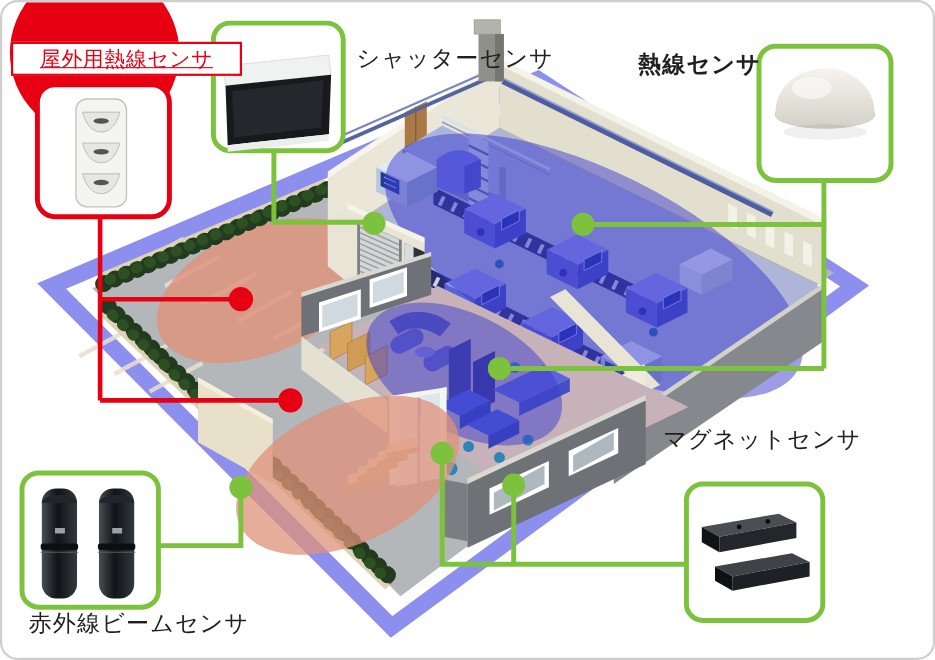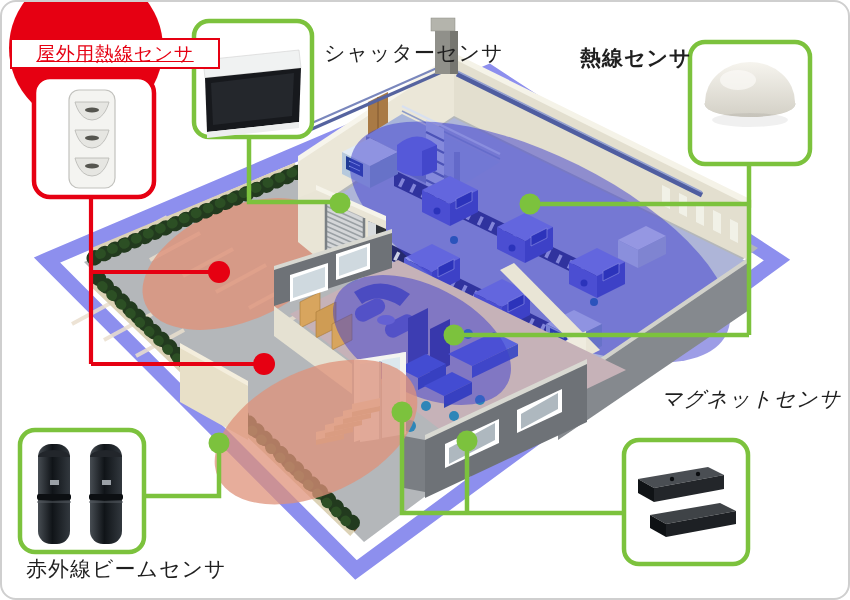--- a/index.html
+++ b/index.html
@@ -359,18 +359,18 @@
       <rect x="87" y="492" width="34" height="6" rx="2" fill="#0c0f12"></rect>
       <line x1="87" y1="500" x2="121" y2="500" stroke="#585e64" stroke-width="1"></line>
       <rect x="100" y="478" width="9" height="5" fill="#9aa0a6"></rect>
     </g>
   </g>
 </svg>
 
 <div class="lbl-outdoor">屋外用熱線センサ</div>
 <div class="lbl" style="left:322px;top:16px;margin-top:24px;">シャッターセンサ</div>
 <div class="lbl" style="left:578px;top:45px;font-weight:bold;">熱線センサ</div>
-<div class="lbl" style="left:659px;top:386px;font-style:italic;">
+<div class="lbl" style="left:601px;top:386px;">
   <div>マグネットセンサ</div>
 </div>
-<div class="lbl" style="left:24px;top:556px;">赤外線ビームセンサ</div>
+<div class="lbl" style="left:24px;top:556px;font-family:Liberation Mono, monospace;">赤外線ビームセンサ</div>
 
 </div>
 
 </body></html>

